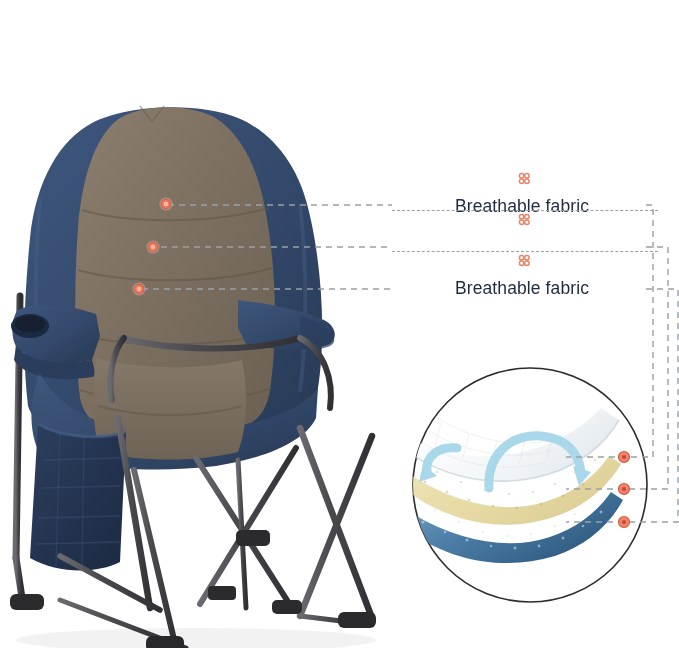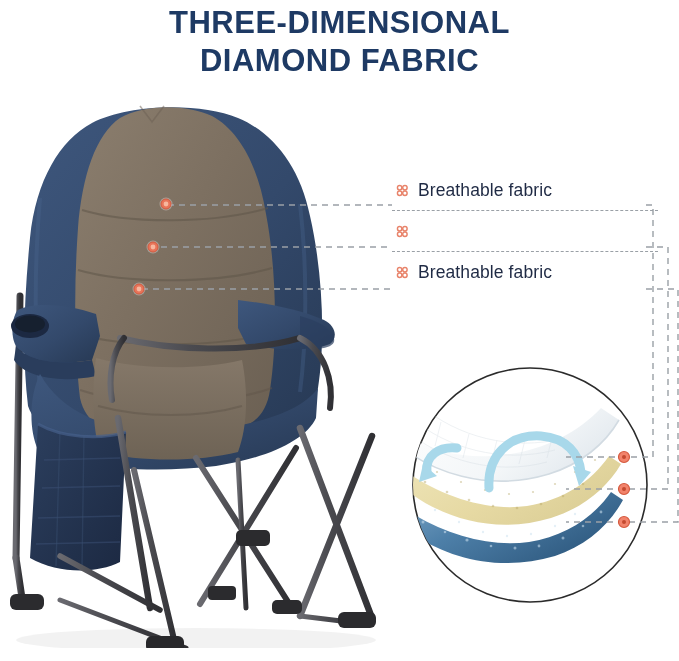--- a/index.html
+++ b/index.html
@@ -31,20 +31,21 @@
   .chair-svg { display: block; }
 
   
   .callouts { position: absolute; left: 392px; top: 170px; width: 260px; }
   .callout-row {
     position: relative;
     height: 41px;
     display: flex;
     align-items: center;
     gap: 9px;
+    flex-direction: column;
   }
   .callout-row .divider {
     position: absolute; left: 0; right: -6px; bottom: 0; height: 0;
     border-bottom: 1.4px dashed #9aa0a6;
   }
   .clover-icon { width: 17px; height: 17px; flex: 0 0 17px; display: block; }
   .callout-label {
     font-family: "Liberation Sans", sans-serif;
     font-size: 17.5px;
     color: #1f2a44;
@@ -59,24 +60,20 @@
   }
 
   
   .inset { position: absolute; left: 405px; top: 360px; width: 250px; height: 250px; }
 </style>
 </head>
 <body>
 
 <div id="page">
 
-  <div class="title-block">
-    <div class="title-line">THREE-DIMENSIONAL</div>
-    <div class="title-line">DIAMOND FABRIC</div>
-  </div>
 
   <div class="chair-wrap">
     <svg class="chair-svg" width="420" height="560" viewBox="0 0 420 560" xmlns="http://www.w3.org/2000/svg">
       <defs>
         <linearGradient id="gTaupe" x1="0" y1="0" x2="1" y2="1">
           <stop offset="0%" stop-color="#8b7e6e"></stop>
           <stop offset="45%" stop-color="#7d7061"></stop>
           <stop offset="100%" stop-color="#6b6053"></stop>
         </linearGradient>
         <linearGradient id="gTaupe2" x1="0" y1="0" x2="0" y2="1">

